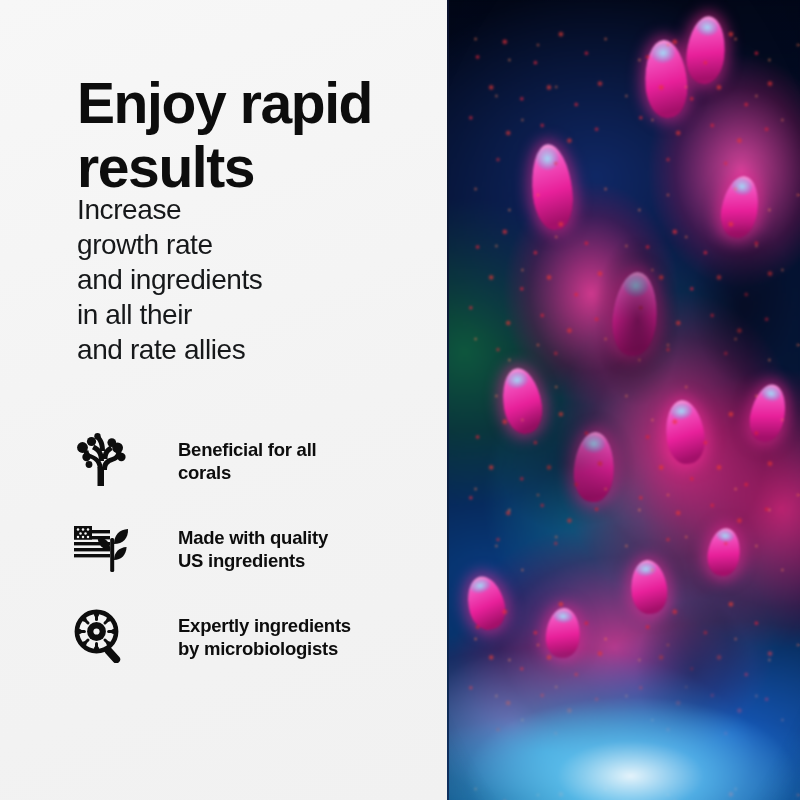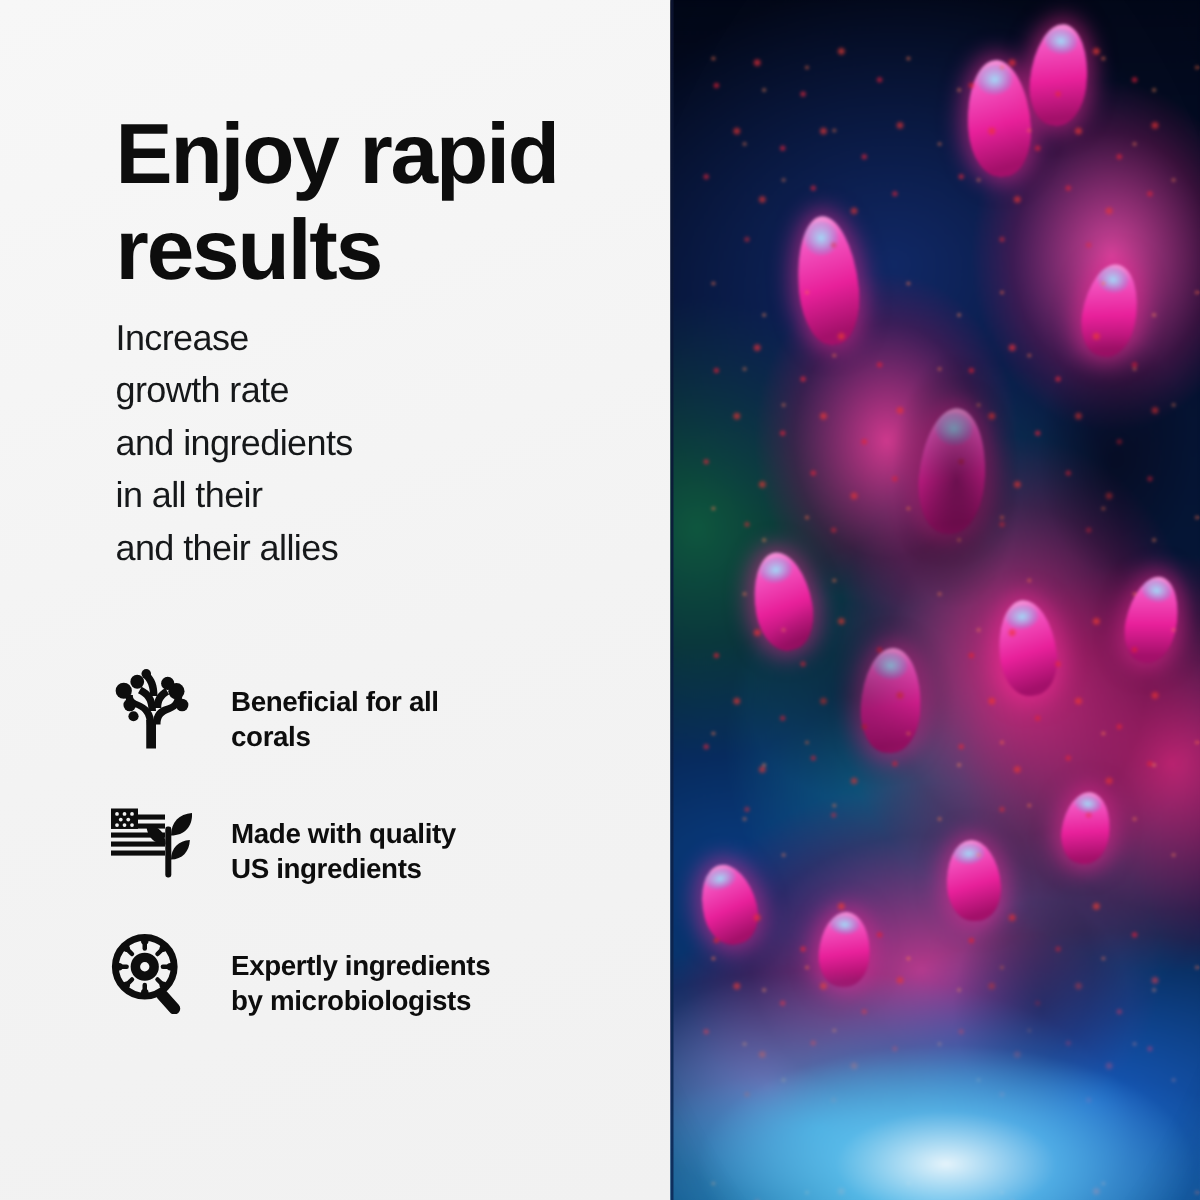--- a/index.html
+++ b/index.html
@@ -31,41 +31,42 @@
     width:340px;
     font-size:57px;
     font-weight:bold;
     line-height:1.12;
     letter-spacing:-1.4px;
     color:#0d0d0d;
   }
 
   .subcopy {
     position:absolute;
-    left:77px; top:208px;
+    left:77px; top:192px;
     width:330px;
-    font-size:24px;
+    font-size:28px;
     font-weight:400;
     line-height:35px;
     letter-spacing:-0.4px;
     color:#16181a;
   }
   .subcopy .sc-line { display:block; white-space:nowrap; }
 
   
   .features {
     position:absolute;
     left:72px; top:414px;
     width:360px;
   }
 
   .feature {
     display:flex;
-    align-items:flex-end;
+    align-items:center;
     height:88px;
+    gap:24px;
   }
 
   .feature-icon {
     flex:0 0 58px;
     width:58px; height:58px;
     display:flex;
     align-items:center;
     justify-content:center;
     margin-top:4px;
   }
@@ -220,21 +221,21 @@
 
   <div class="left-panel">
 
     <h1 class="headline">Enjoy rapid results</h1>
 
     <div class="subcopy">
       <span class="sc-line">Increase</span>
       <span class="sc-line">growth rate</span>
       <span class="sc-line">and ingredients</span>
       <span class="sc-line">in all their</span>
-      <span class="sc-line">and their allies</span>
+      <span class="sc-line">and rate allies</span>
     </div>
 
     <div class="features">
 
       <div class="feature">
         <span class="feature-icon">
           <svg width="52" height="54" viewBox="0 0 52 54" fill="#0d0d0d">
             <path d="M22.5 53 L22.5 34 L29 34 L29 53 Z"></path>
             <path d="M23 38 C23 30 20 27 14 25 C10 23.6 8.4 21 8.6 17 L13.6 17.4
                      C13.5 19.6 14.3 20.6 16.6 21.5 C24 24.3 28 28.6 28 38 Z"></path>

